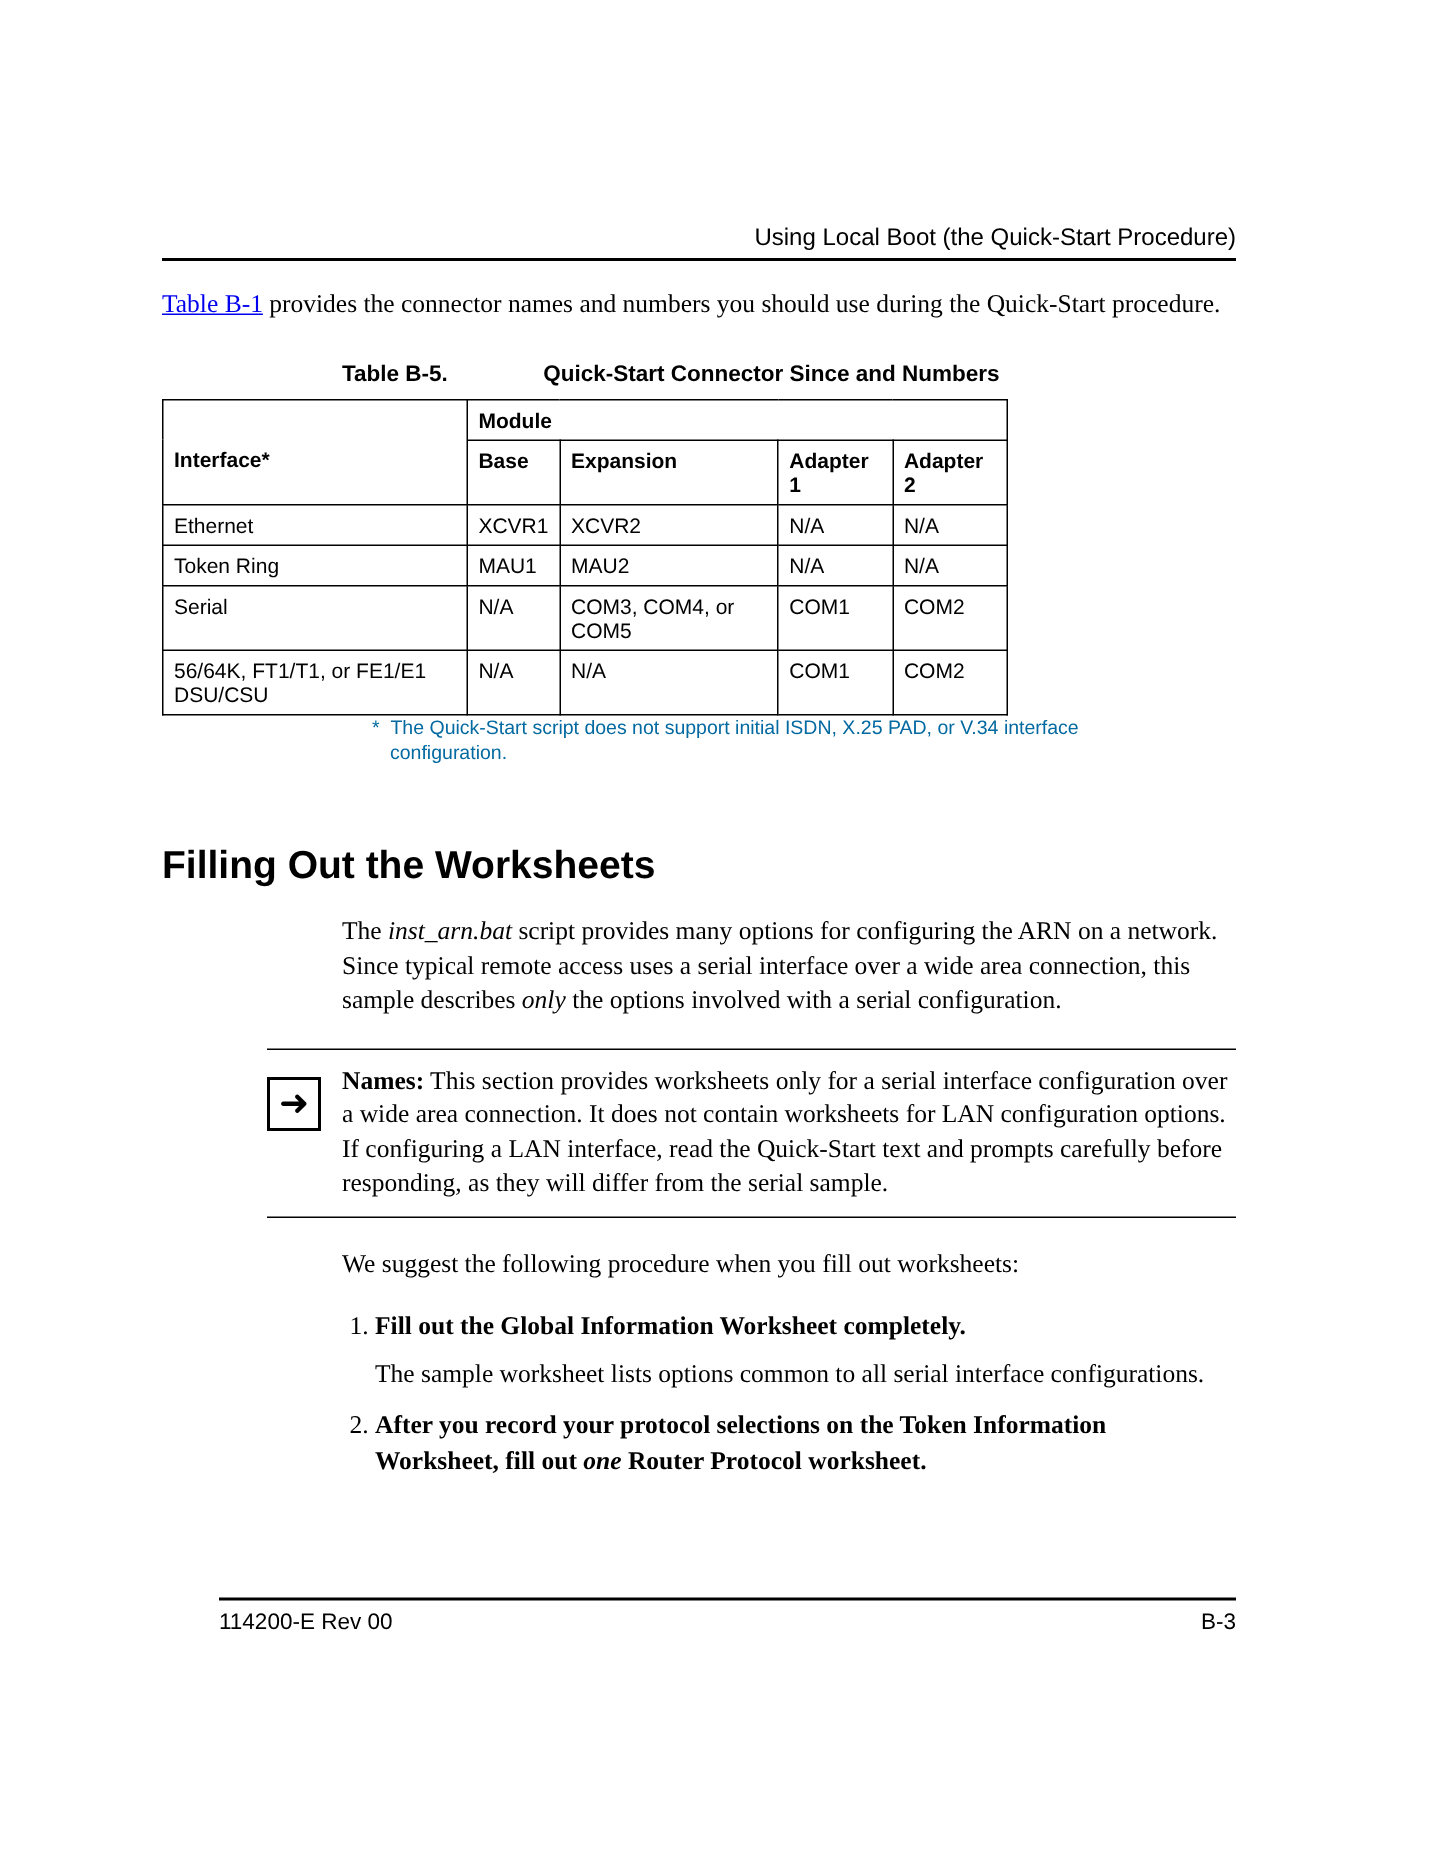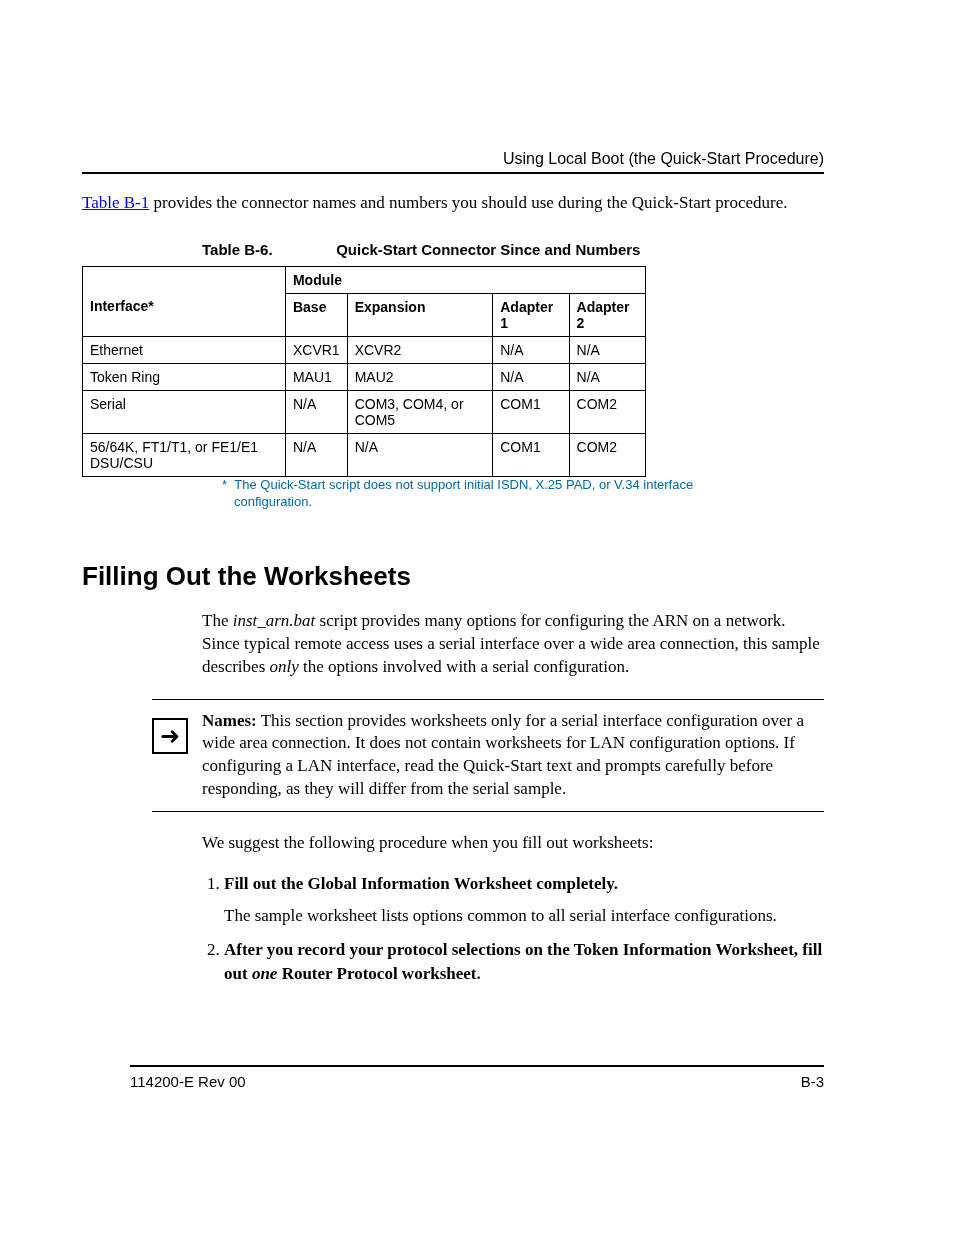--- a/index.html
+++ b/index.html
@@ -8,21 +8,21 @@
     font-family: "Times New Roman", Times, serif;
     font-size: 17px;
     color: #000;
     background: #fff;
     width: 954px;
     height: 1235px;
     position: relative;
     box-sizing: border-box;
   }
   .page {
-    padding: 150px 130px 0 82px;
+    padding: 150px 130px 0 108px;
     box-sizing: border-box;
   }
   .sans { font-family: Arial, Helvetica, sans-serif; }
   .running-head {
     text-align: right;
     font-size: 16px;
     margin-bottom: 4px;
   }
   .head-rule {
     border: none;
@@ -106,21 +106,21 @@
   ol.steps {
     margin-left: 120px;
     padding-left: 22px;
     line-height: 1.4;
   }
   ol.steps li { margin-bottom: 10px; }
   ol.steps li .step-head { font-weight: bold; }
   ol.steps li .step-sub { display:block; margin-top:8px; font-weight: normal;}
   .footer {
     position: absolute;
-    left: 130px;
+    left: 146px;
     right: 130px;
     bottom: 145px;
   }
   .footer-rule {
     border: none;
     border-top: 2px solid #000;
     margin: 0 0 6px 0;
   }
   .footer-row {
     display: flex;
@@ -136,21 +136,21 @@
 <div class="page">
 
   <div class="running-head sans">Using Local Boot (the Quick-Start Procedure)</div>
   <hr class="head-rule">
 
   <p class="intro">
     <a href="#">Table B-1</a><span> provides the connector names and numbers you should use during the Quick-Start procedure.</span>
   </p>
 
   <div class="table-caption">
-    <span class="cap-label">Table B-6.</span>
+    <span class="cap-label">Table B-5.</span>
     <span>Quick-Start Connector Since and Numbers</span>
   </div>
 
   <table class="data">
     <tbody>
         <tr>
       <th class="nobottom"></th>
       <th colspan="4">Module</th>
     </tr>
     <tr>

